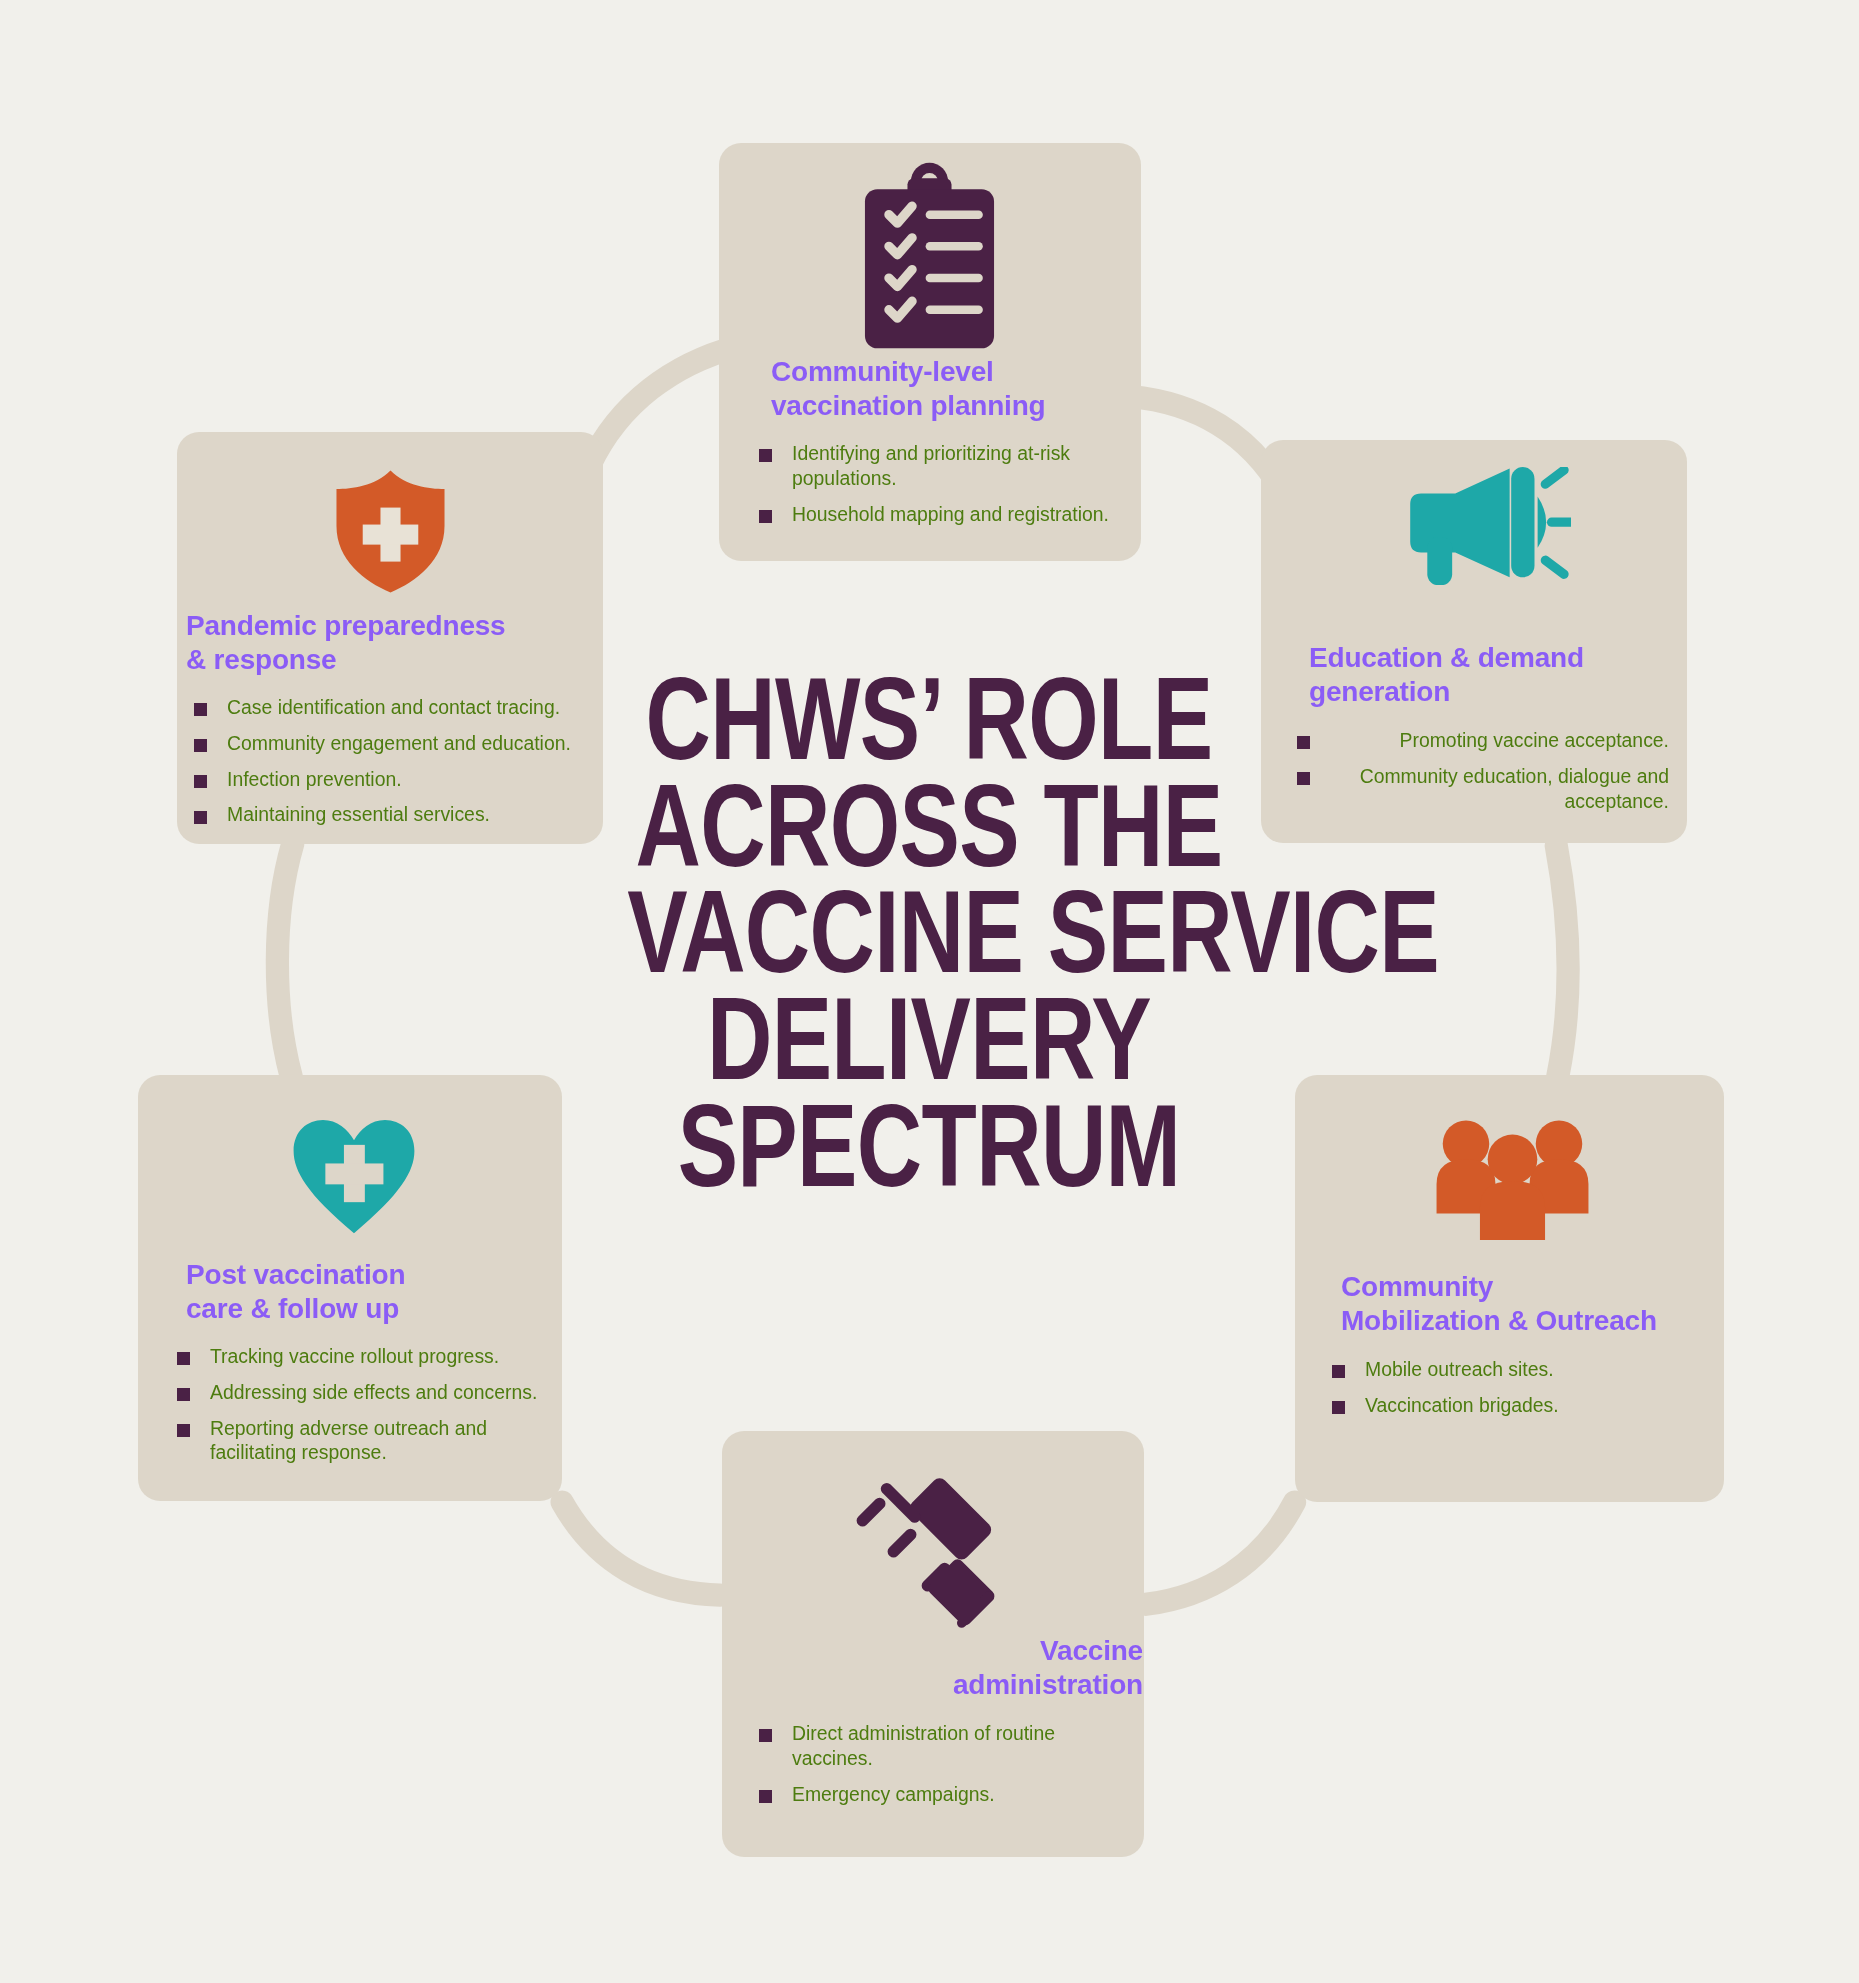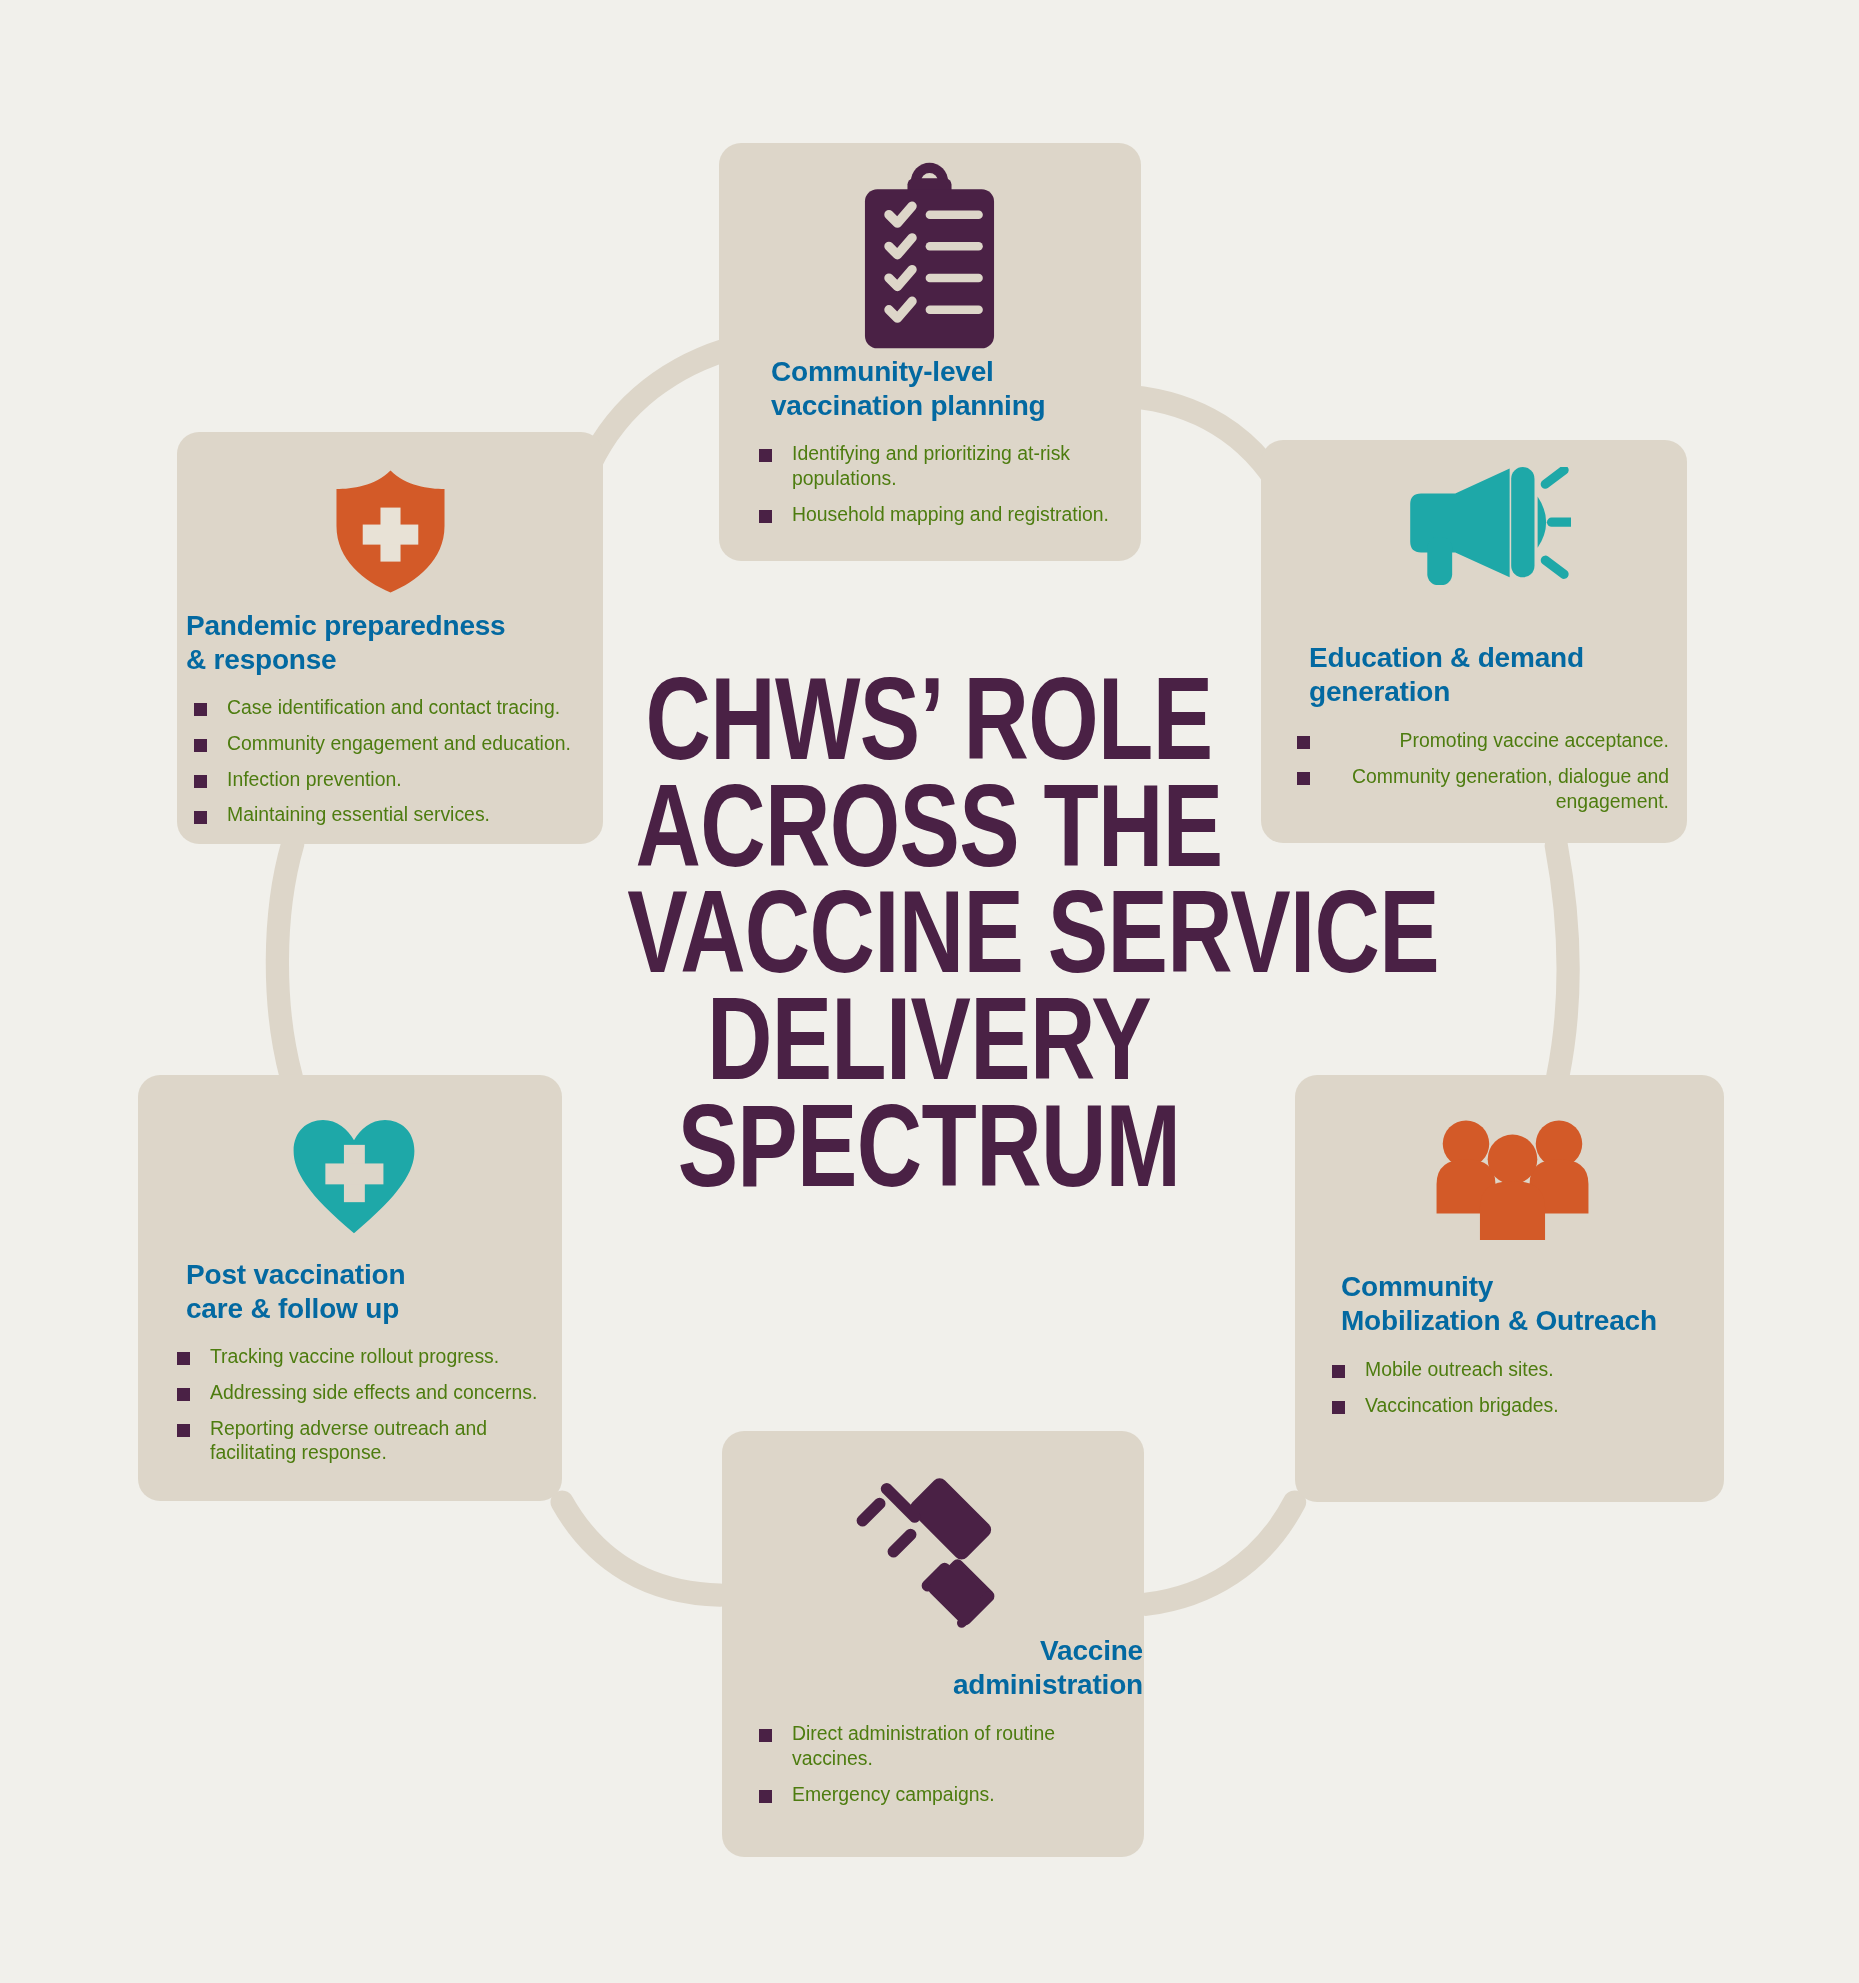--- a/index.html
+++ b/index.html
@@ -22,21 +22,21 @@
     box-sizing:border-box;
   }
   .icon-wrap{
     position:absolute;
     display:flex;align-items:center;justify-content:center;
     z-index:4;
   }
   .card-title{
     position:absolute;
     font-weight:bold;
-    color:#0369a1;
+    color:#8b5cf6;
     line-height:1.22;
     letter-spacing:-0.2px;
     z-index:4;
   }
   .bullets{
     position:absolute;
     z-index:4;
     list-style:none;
     margin:0;padding:0;
   }
@@ -143,21 +143,21 @@
         <line x1="182" y1="120" x2="206" y2="138"></line>
       </g>
     </svg>
   </div>
   <div class="card-title" style="left:1309px;top:641px;width:387px;font-size:28px;">
     <div>Education &amp; demand</div>
     <div>generation</div>
   </div>
   <ul class="bullets" style="left:1297px;top:728px;width:372px;font-size:19.4px;text-align:right;">
     <li><span class="sq"></span><span>Promoting vaccine acceptance.</span></li>
-    <li><span class="sq"></span><span>Community generation, dialogue and engagement.</span></li>
+    <li><span class="sq"></span><span>Community education, dialogue and acceptance.</span></li>
   </ul>
 
   <div class="card" style="left:1295px;top:1075px;width:429px;height:427px;"></div>
   <div class="icon-wrap" style="left:1423px;top:1109px;width:178px;height:143px;">
     <svg width="155" height="124" viewBox="0 0 200 160">
       <circle cx="40" cy="32" r="30" fill="#D35A28"></circle>
       <path d="M2 122 v-38 q0-32 38-32 q38 0 38 32 v38 z" fill="#D35A28"></path>
       <circle cx="160" cy="32" r="30" fill="#D35A28"></circle>
       <path d="M122 122 v-38 q0-32 38-32 q38 0 38 32 v38 z" fill="#D35A28"></path>
       <circle cx="100" cy="52" r="32" fill="#D35A28"></circle>

